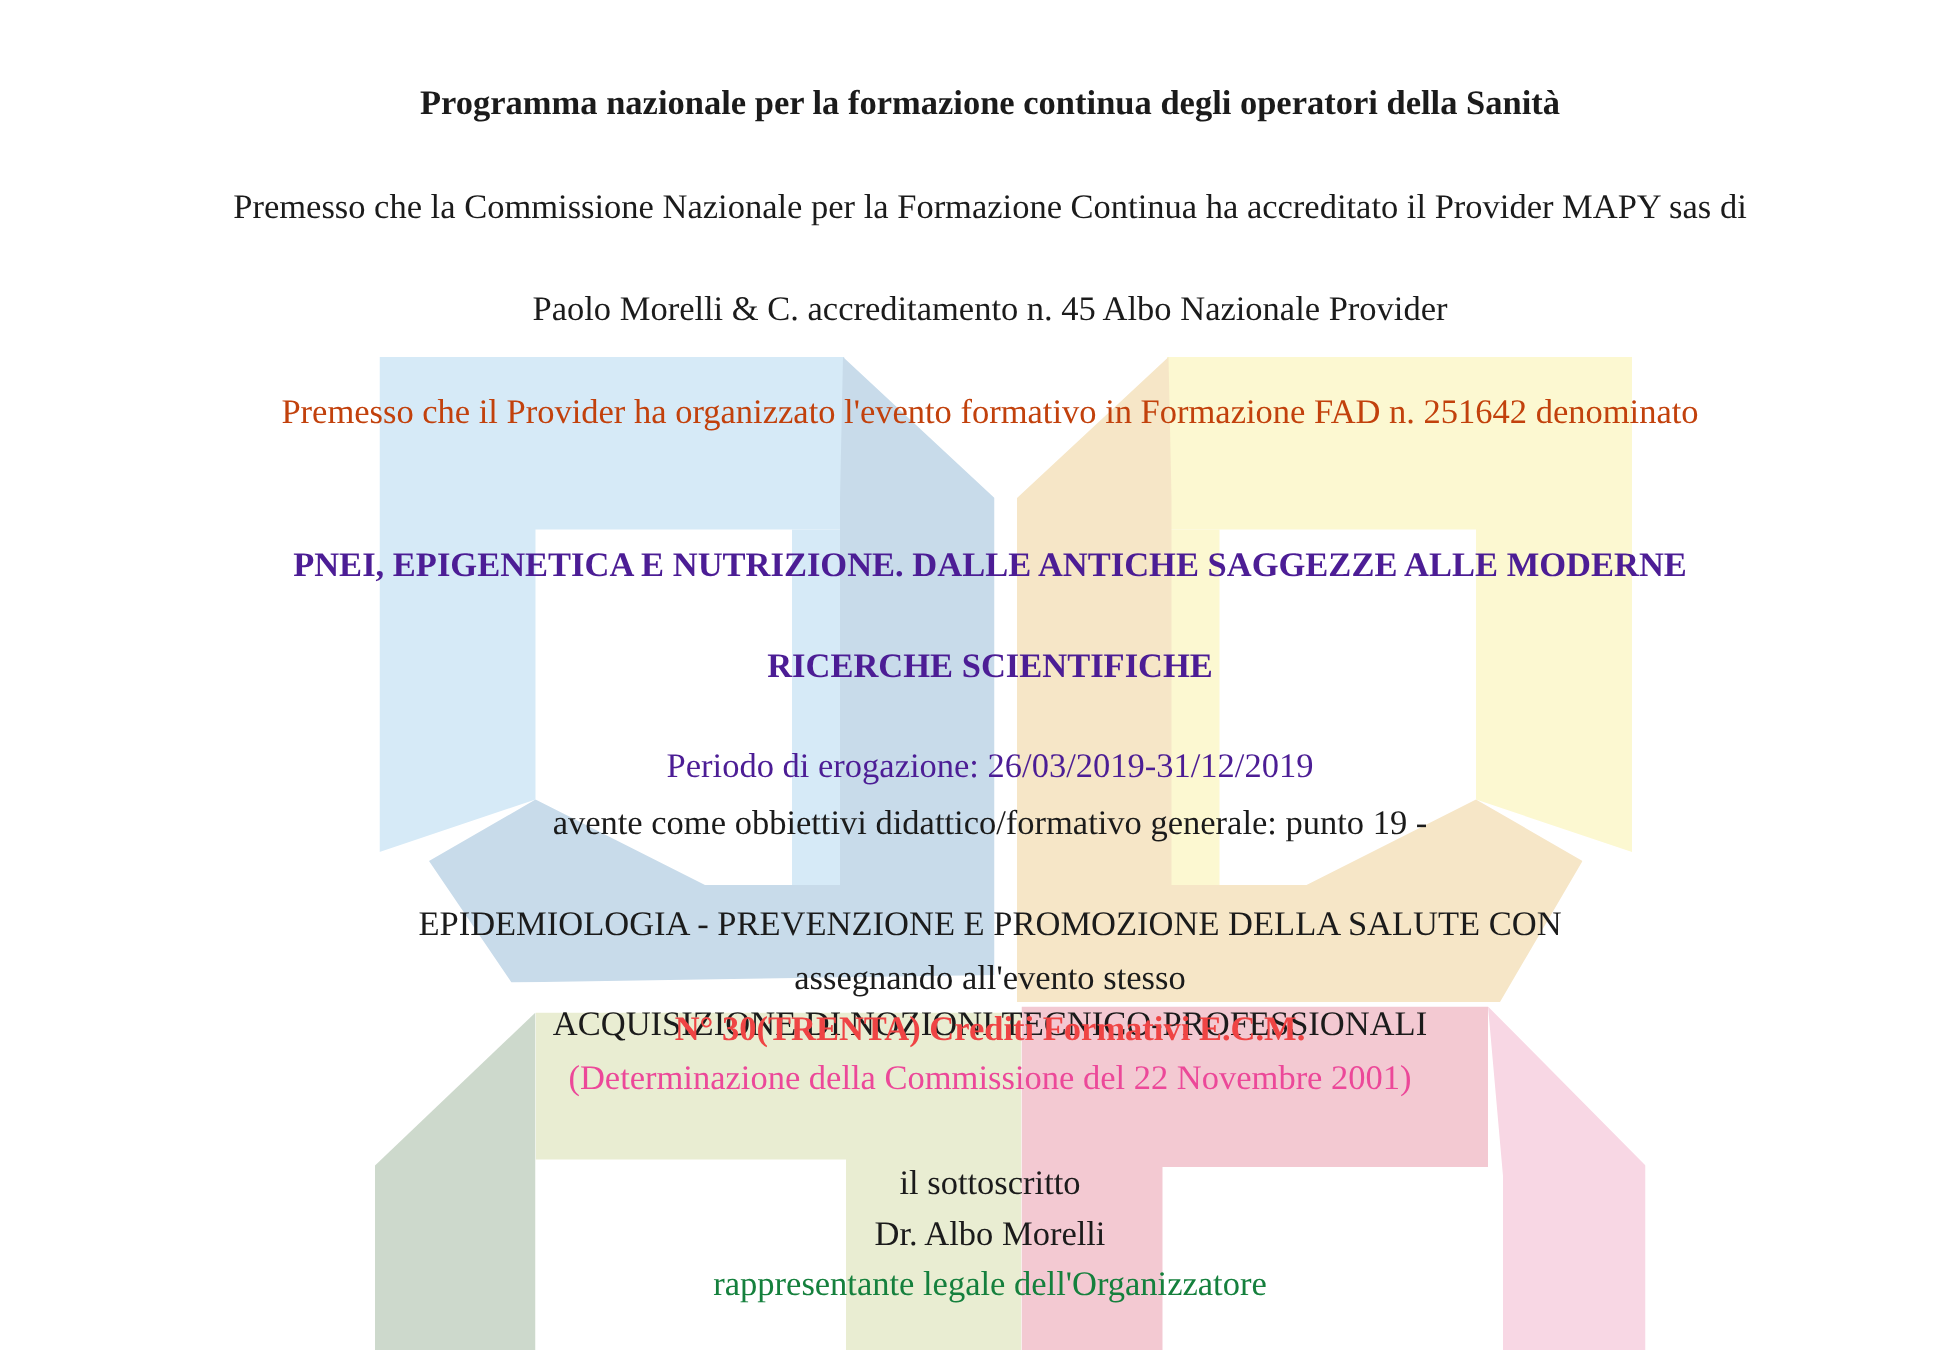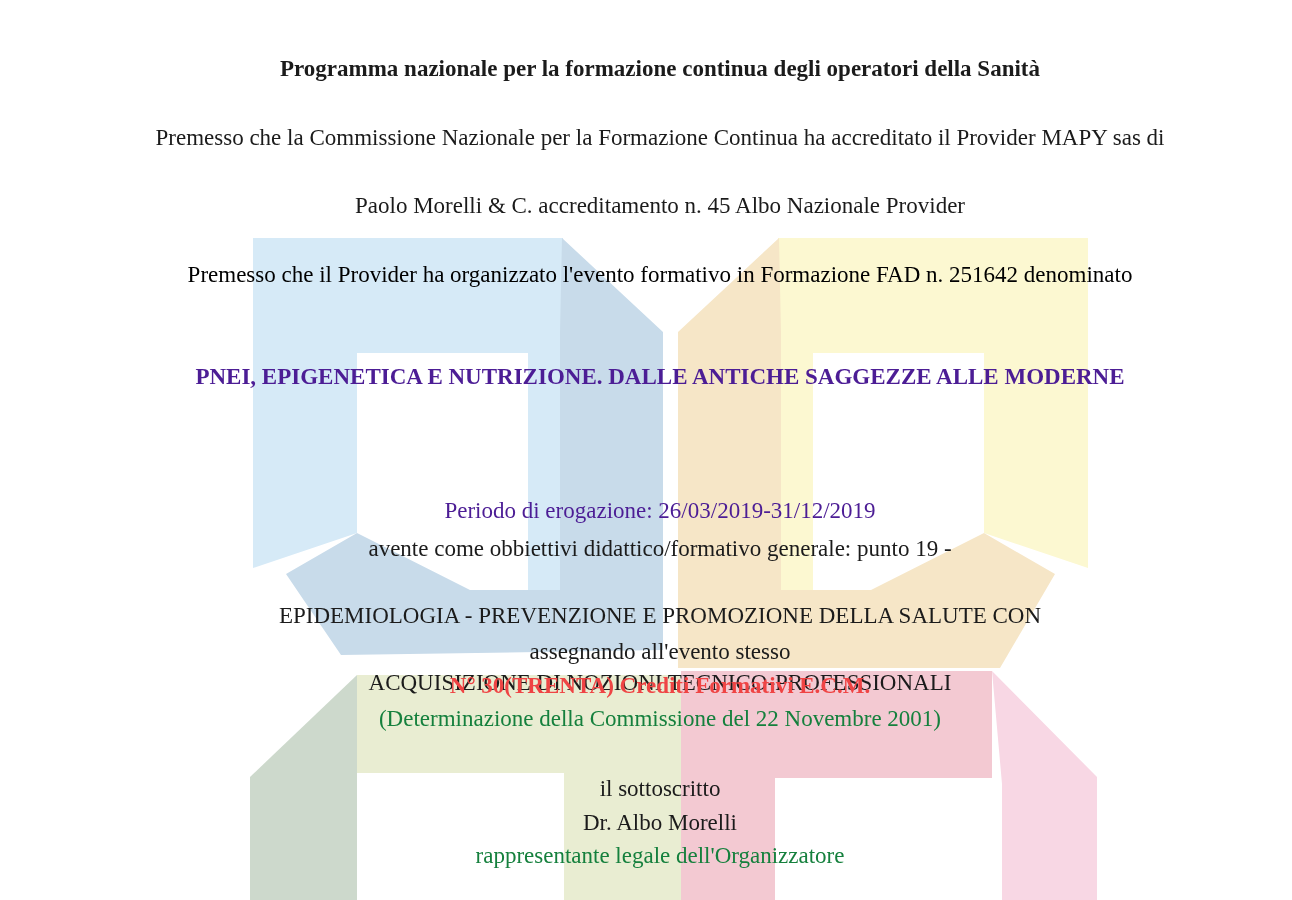--- a/index.html
+++ b/index.html
@@ -61,35 +61,35 @@
     <div class="wm-shape wm-yellow-med" style="background: rgb(246, 230, 199);"></div>
     <div class="wm-shape wm-green-olive" style="background: rgb(233, 237, 210);"></div>
     <div class="wm-shape wm-green-sage" style="background: rgb(205, 217, 204);"></div>
     <div class="wm-shape wm-pink-med" style="background: rgb(243, 201, 210);"></div>
     <div class="wm-shape wm-pink-light" style="background: rgb(248, 215, 228);"></div>
   </div>
 
   <p class="txt bold t-title" style="color: rgb(27, 27, 27);">Programma nazionale per la formazione continua degli operatori della Sanità</p>
   <p class="txt t-premise1" style="color: rgb(27, 27, 27);">Premesso che la Commissione Nazionale per la Formazione Continua ha accreditato il Provider MAPY sas di</p>
   <p class="txt t-premise2" style="color: rgb(27, 27, 27);">Paolo Morelli &amp; C. accreditamento n. 45 Albo Nazionale Provider</p>
-  <p class="txt t-premise3" style="color: #000000;">Premesso che il Provider ha organizzato l'evento formativo in Formazione FAD n. 251642 denominato</p>
+  <p class="txt t-premise3" style="color: #c2410c;">Premesso che il Provider ha organizzato l'evento formativo in Formazione FAD n. 251642 denominato</p>
 
   <div class="txt t-course" style="color: #4c1d95;">
     <span class="bold">PNEI, EPIGENETICA E NUTRIZIONE. DALLE ANTICHE SAGGEZZE ALLE MODERNE</span><br>
-    <br>
+    <span class="bold">RICERCHE SCIENTIFICHE</span><br>
     <span>Periodo di erogazione: 26/03/2019-31/12/2019</span>
   </div>
 
   <div class="txt t-objectives" style="color: rgb(27, 27, 27);">
     <span>avente come obbiettivi didattico/formativo generale: punto 19 -</span><br>
     <span>EPIDEMIOLOGIA - PREVENZIONE E PROMOZIONE DELLA SALUTE CON</span><br>
     <span>ACQUISIZIONE DI NOZIONI TECNICO-PROFESSIONALI</span>
   </div>
 
   <p class="txt t-assign" style="color: rgb(27, 27, 27);">assegnando all'evento stesso</p>
   <p class="txt bold t-credits" style="color: #ef4444;">N° 30(TRENTA) Crediti Formativi E.C.M.</p>
-  <p class="txt t-determ" style="color: #15803d;">(Determinazione della Commissione del 22 Novembre 2001)</p>
+  <p class="txt t-determ" style="color: #ec4899;">(Determinazione della Commissione del 22 Novembre 2001)</p>
 
   <p class="txt t-undersigned" style="color: rgb(27, 27, 27);">il sottoscritto</p>
   <p class="txt t-name" style="color: rgb(27, 27, 27);">Dr. Albo Morelli</p>
   <p class="txt t-role" style="color: #15803d;">rappresentante legale dell'Organizzatore</p>
 
 </div>
 
 </body></html>

